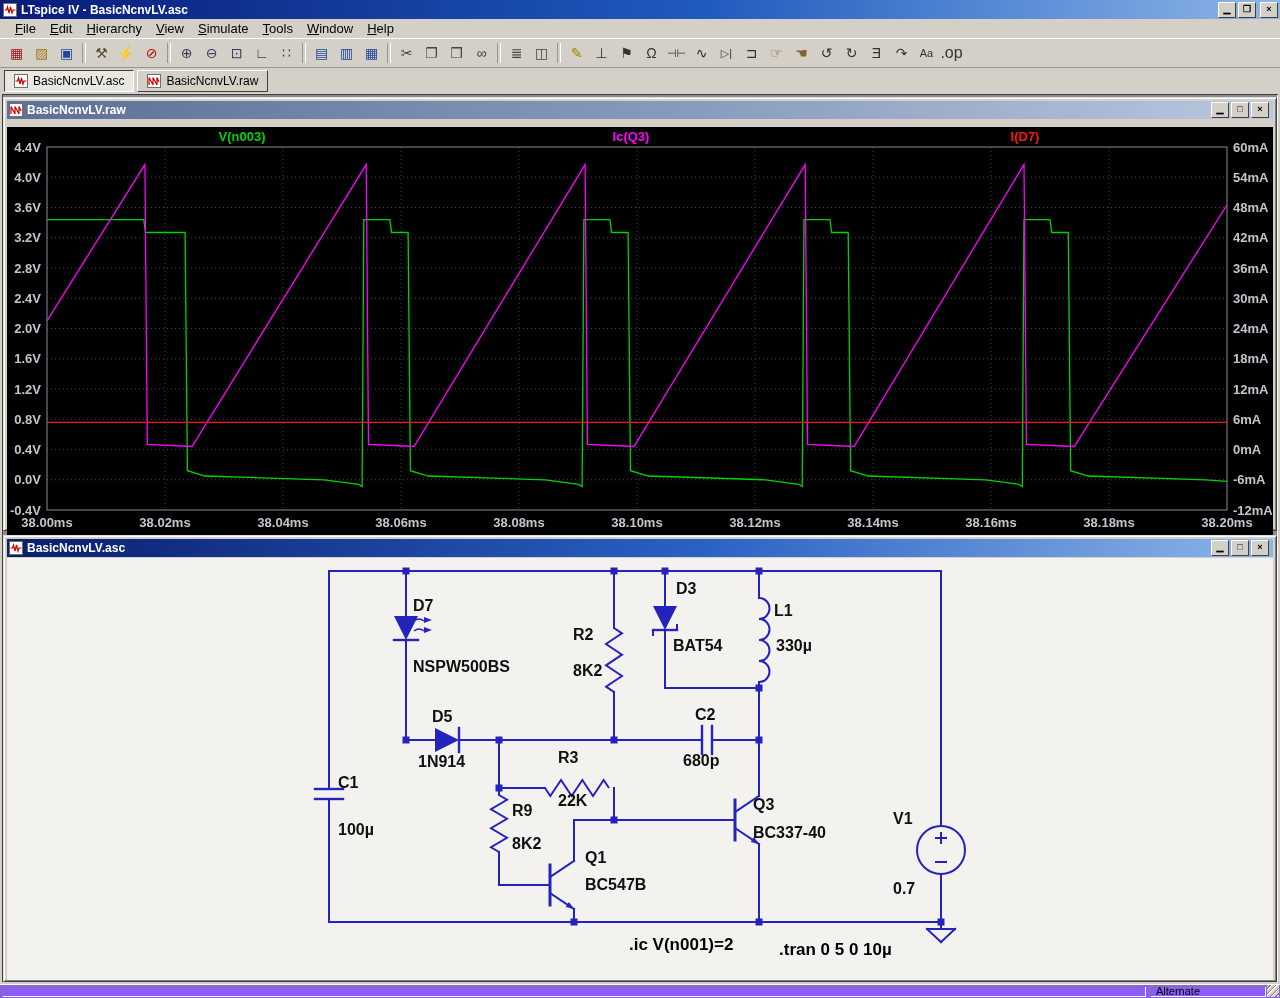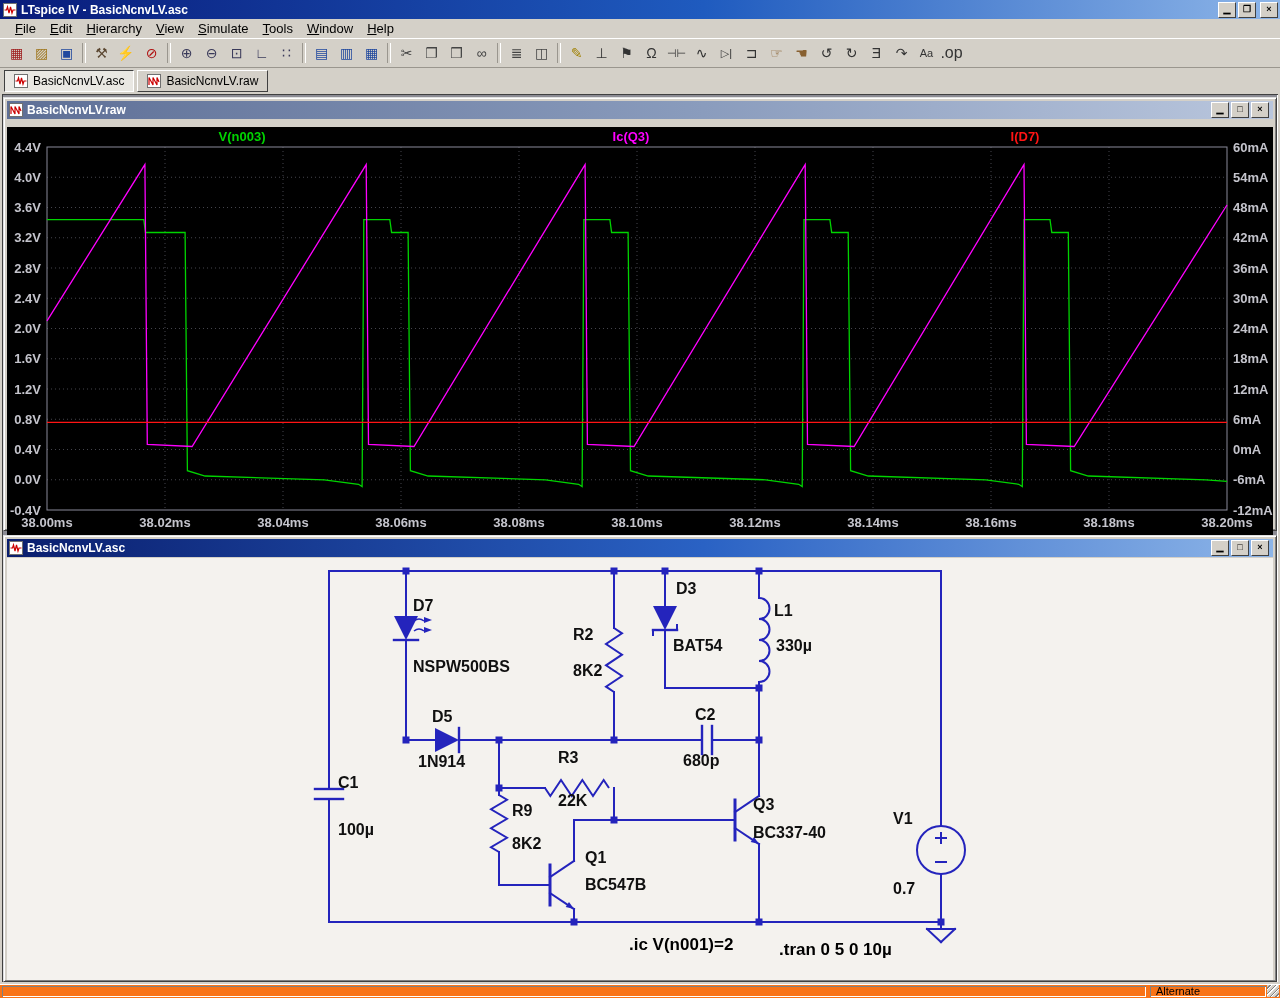--- a/index.html
+++ b/index.html
@@ -33,21 +33,21 @@
   .titlebar2{height:18px;display:flex;align-items:center;color:#fff;font-size:12px;font-weight:bold;padding:0 2px;margin:1px;}
   .titlebar2 .t{margin-left:4px;}
   .active-grad{background:linear-gradient(90deg,#0a1e6e 0%,#2a62c4 55%,#8db5e8 100%);}
   .inactive-grad{background:linear-gradient(90deg,#5e6f96 0%,#8a9cbd 55%,#b9c6dd 100%);}
   .win-ic{width:14px;height:14px;display:inline-flex;}
   .wavewin{left:1px;top:3px;width:1274px;height:434px;}
   .schwin{left:1px;top:441px;width:1274px;height:447px;}
   .wave-client{margin:8px 1px 1px 1px;background:#000;height:409px;position:relative;}
   .sch-client{margin:0 1px 1px 1px;background:#f4f2ee;height:422px;position:relative;}
   svg text{font-family:"Liberation Sans",sans-serif;}
-  .statusbar{position:absolute;left:0;top:984px;width:100%;height:14px;background:#f97316;display:flex;
+  .statusbar{position:absolute;left:0;top:984px;width:100%;height:14px;background:#8b5cf6;display:flex;
     border-top:1px solid #ffffff;box-sizing:border-box;font-size:11px;color:#000;}
   .sb-left{flex:1;margin:1px 2px;box-shadow:inset 1px 1px 0 #808080, inset -1px -1px 0 #ffffff;}
   .sb-right{width:110px;margin:1px 14px 1px 2px;box-shadow:inset 1px 1px 0 #808080, inset -1px -1px 0 #ffffff;
     padding-left:6px;line-height:11px;}
   .grip{position:absolute;right:1px;bottom:1px;width:12px;height:12px;
     background:repeating-linear-gradient(135deg,#d4d0c8 0 2px,#808080 2px 3px,#ffffff 3px 4px);}
 </style>
 </head>
 <body>
 

